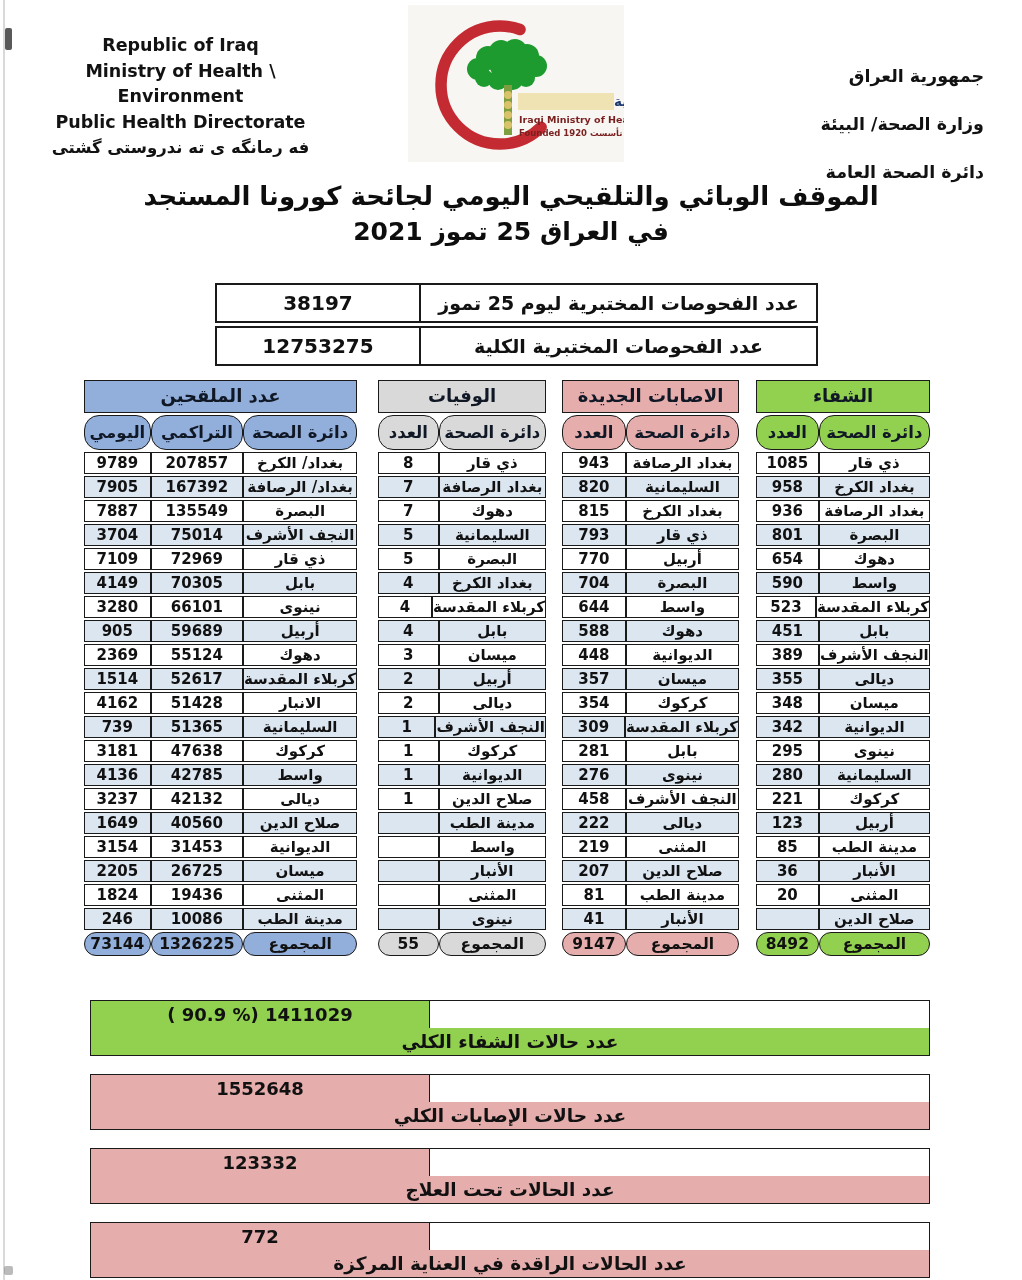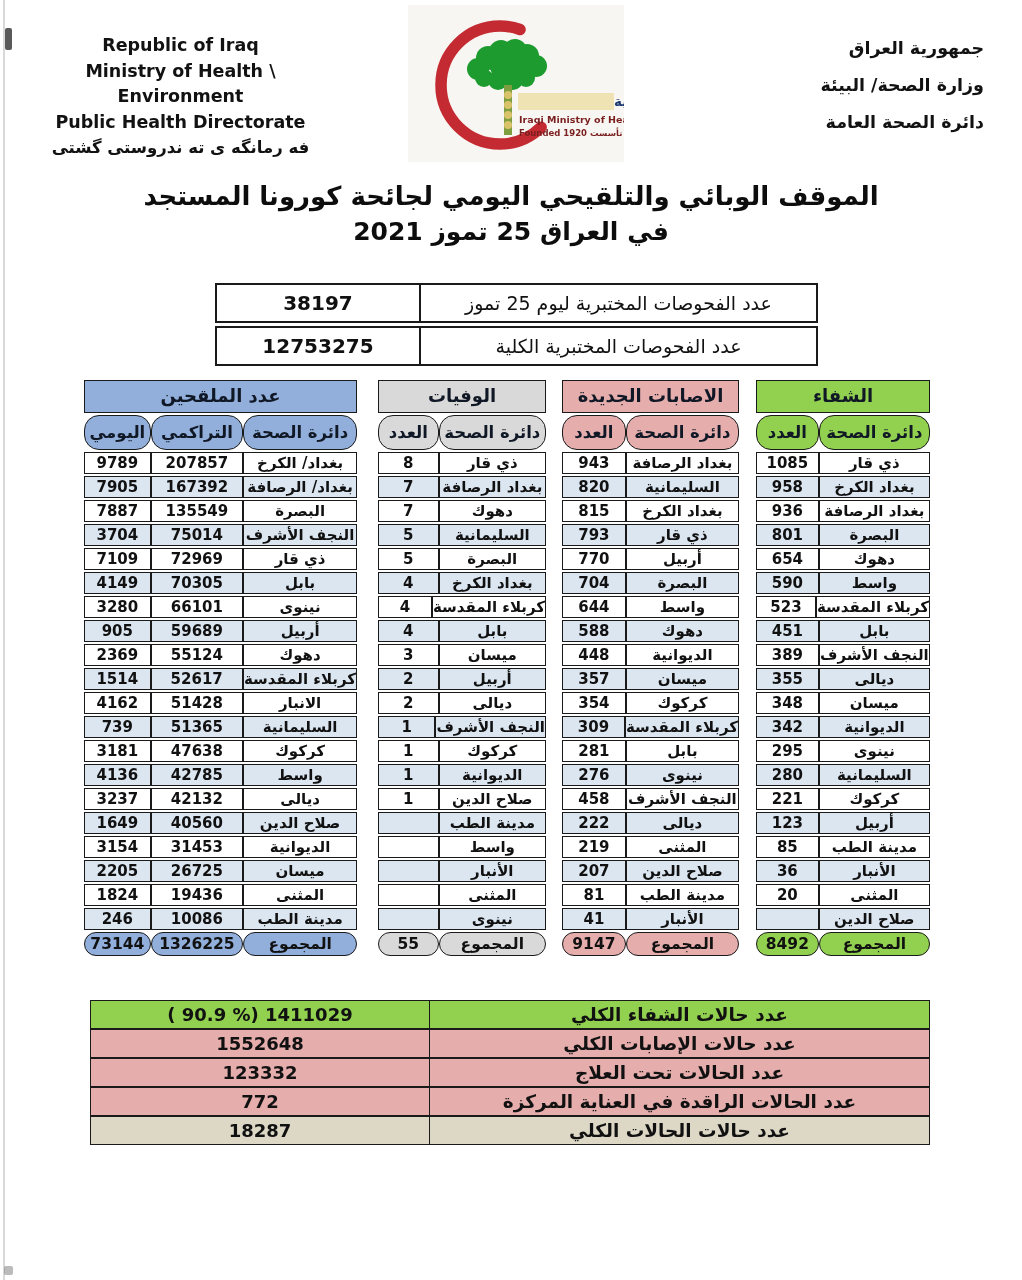--- a/index.html
+++ b/index.html
@@ -10,33 +10,33 @@
   }
   
   .scan-edge{position:absolute;left:3px;top:0;width:2px;height:1280px;background:#d9d9d9;}
   .scan-mark-top{position:absolute;left:5px;top:28px;width:7px;height:22px;background:#3c3c3c;border-radius:2px;opacity:.85;}
   .scan-mark-bottom{position:absolute;left:4px;top:1266px;width:9px;height:9px;background:#777;opacity:.5;border-radius:2px;}
 
   
   .hdr-left{position:absolute;left:28px;top:33px;width:305px;text-align:center;font-weight:bold;font-size:17.5px;line-height:25.5px;color:#121212;}
   .hdr-left .ku{font-size:16.5px;direction:rtl;}
   .hdr-right{position:absolute;right:38px;top:38px;width:250px;text-align:right;direction:rtl;font-weight:bold;font-size:17.5px;color:#121212;}
-  .hdr-right div{margin-bottom:17px;}
+  .hdr-right div{margin-bottom:17px;margin-top:28px;}
   .logo-box{position:absolute;left:408px;top:5px;width:216px;height:157px;background:#f8f6f2;}
 
   
   .main-title{position:absolute;left:0;top:178px;width:1022px;text-align:center;direction:rtl;font-weight:bold;color:#0d0d0d;}
   .main-title .l1{font-size:26px;line-height:36px;}
   .main-title .l2{font-size:25px;line-height:36px;}
 
   
   .tests{position:absolute;left:215px;top:283px;width:603px;}
   .tests-row{display:flex;border:2px solid #1a1a1a;margin-bottom:3px;background:#fff;height:36px;}
   .tests-val{width:202px;border-right:2px solid #1a1a1a;text-align:center;line-height:36px;font-size:20px;font-weight:bold;}
-  .tests-label{flex:1;text-align:center;direction:rtl;line-height:36px;font-size:19px;font-weight:normal;}
+  .tests-label{flex:1;text-align:center;direction:rtl;line-height:36px;font-size:19px;font-weight:bold;}
 
   
   .gov{position:absolute;top:380px;}
   #tbl-vaccinated{left:84px;width:273px;}
   #tbl-deaths{left:378px;width:168px;}
   #tbl-cases{left:562px;width:177px;}
   #tbl-recovery{left:756px;width:174px;}
   .cell{border:1.6px solid #1a1a1a;text-align:center;background:#fff;box-sizing:border-box;}
   .t-title{height:33px;line-height:30px;font-size:18px;font-weight:bold;direction:rtl;margin-bottom:2px;color:#101826;}
   .t-head{display:flex;margin-bottom:1px;}
@@ -51,21 +51,21 @@
   .v-daily{flex:1;}
   .v-cum{flex:1.4;}
   .v-name{flex:1.73;direction:rtl;}
   .green .t-title,.green .t-head .cell,.green .t-total .cell{background:var(--green);}
   .pink .t-title,.pink .t-head .cell,.pink .t-total .cell{background:var(--pink);}
   .gray .t-title,.gray .t-head .cell,.gray .t-total .cell{background:var(--gray);}
   .blue .t-title,.blue .t-head .cell,.blue .t-total .cell{background:var(--blue);}
 
   
   .summary{position:absolute;left:90px;top:1000px;width:840px;}
-  .sum-row{display:flex;margin-bottom:0;border:1.6px solid #1a1a1a;}
+  .sum-row{display:flex;margin-bottom:18px;border:1.6px solid #1a1a1a;flex-direction:column;}
   .sum-val{width:338px;border-right:1.6px solid #1a1a1a;text-align:center;height:27px;line-height:27px;font-size:18px;font-weight:bold;}
   .sum-label{flex:1;text-align:center;direction:rtl;height:27px;line-height:27px;font-size:18.5px;font-weight:bold;}
   .sum-row.green .sum-val,.sum-row.green .sum-label{background:var(--green);}
   .sum-row.pink .sum-val,.sum-row.pink .sum-label{background:var(--pink);}
   .sum-row.beige .sum-val,.sum-row.beige .sum-label{background:var(--beige);}
 </style>
 </head>
 <body>
 
 <div class="page">

